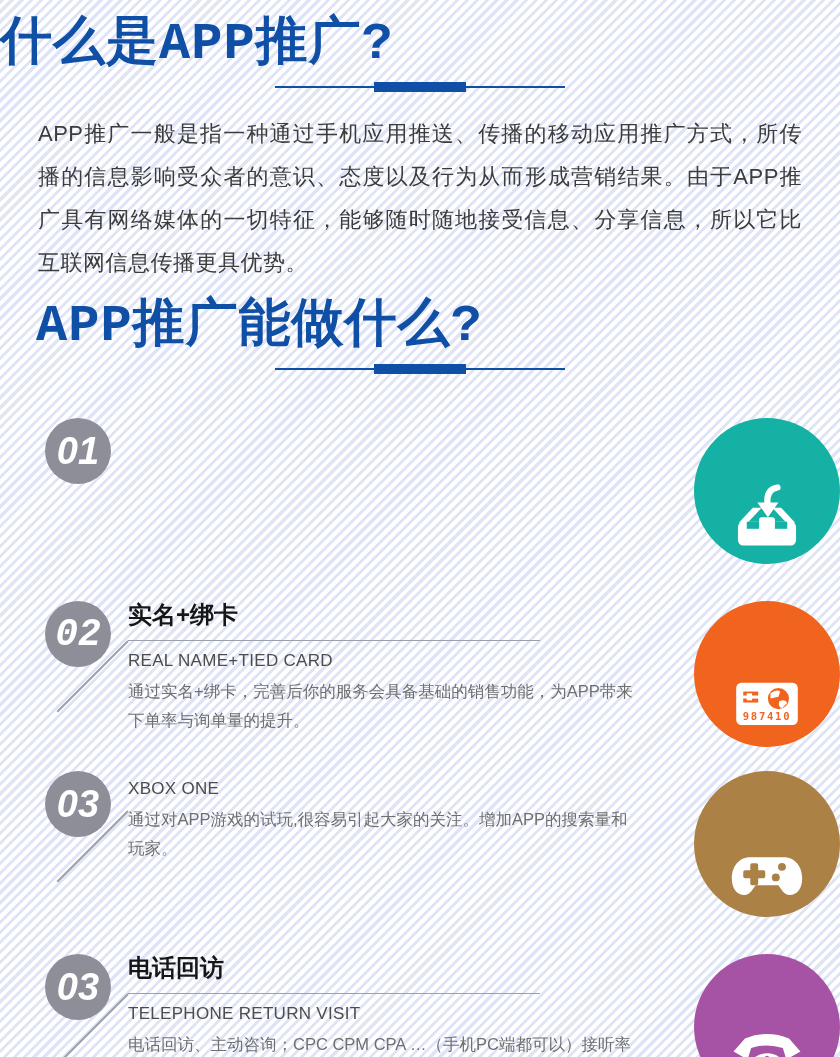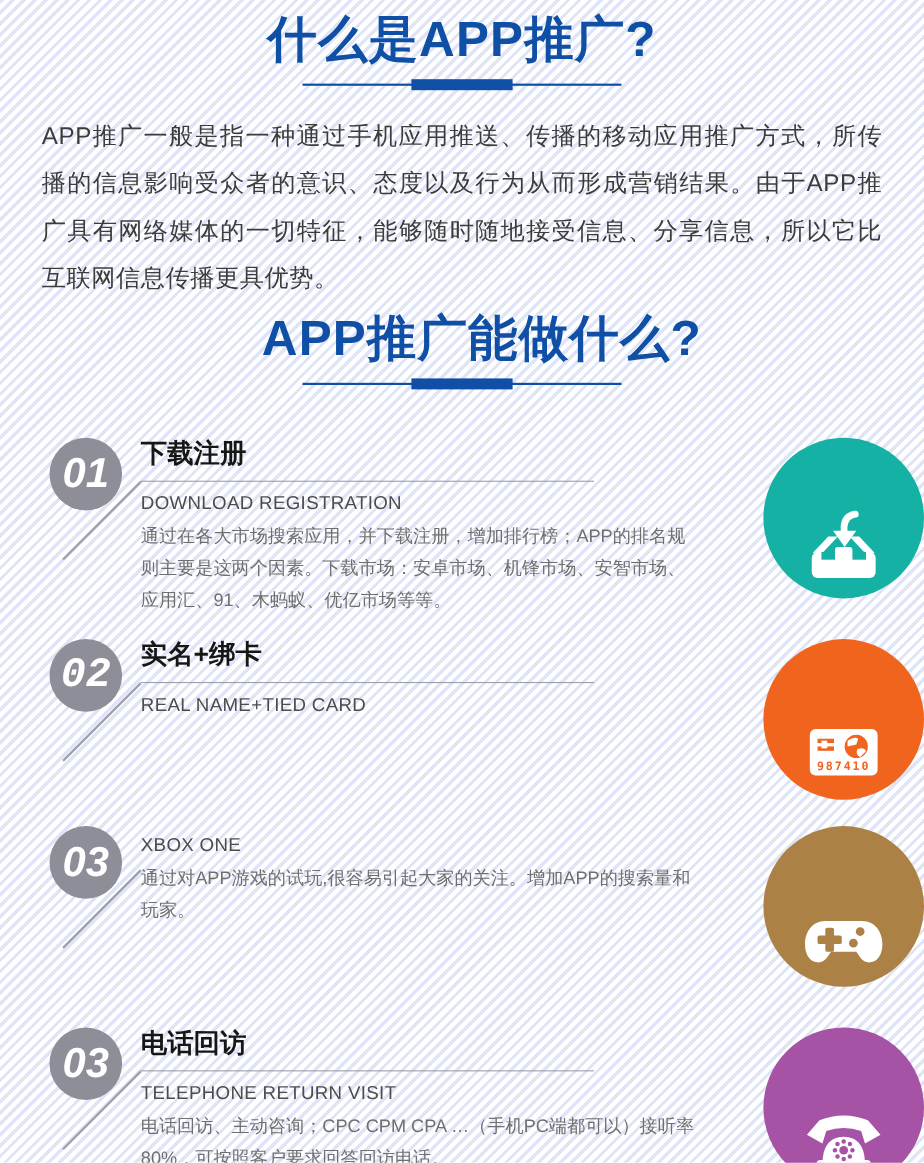--- a/index.html
+++ b/index.html
@@ -5,23 +5,24 @@
   html,body{margin:0;padding:0;}
   .page{
     position:relative;
     width:840px;height:1057px;
     overflow:hidden;
     font-family:"Liberation Sans","DejaVu Sans",sans-serif;
     background:repeating-linear-gradient(135deg,#dfe5f6 0px,#dfe5f6 3px,#ffffff 3px,#ffffff 7px);
   }
   .big-title{
     margin:0;padding-top:6px;
-    text-align:center;
-    font-size:45px;font-weight:bold;letter-spacing:1px;
+    text-align:left;
+    font-size:52px;font-weight:bold;letter-spacing:1px;
     color:#0f4fa6;
+    font-family:Liberation Mono, monospace;
   }
   .title-underline{
     position:relative;
     width:290px;height:10px;
     margin:6px auto 0;
   }
   .title-underline .thin{
     position:absolute;left:0;right:0;top:4px;height:2px;background:#0f4fa6;
   }
   .title-underline .thick{
@@ -104,45 +105,40 @@
   <h1 class="big-title second-title" style="color: rgb(15, 79, 166); padding-left: 36px;">APP推广能做什么?</h1>
   <div class="title-underline">
     <div class="thin" style="background-color: rgb(15, 79, 166);"></div>
     <div class="thick" style="background-color: rgb(15, 79, 166);"></div>
   </div>
 
   <div class="sections">
 
     <div class="section sec-1">
       <div class="badge" style="background-color: rgb(142, 142, 153);">01</div>
-      <div class="content">
-        <div class="diag" style="background-color: rgb(154, 160, 172);"></div>
-        <h2 class="sec-heading">下载注册</h2>
-        <div class="sec-sub">DOWNLOAD REGISTRATION</div>
-        <div class="sec-body">通过在各大市场搜索应用，并下载注册，增加排行榜；APP的排名规则主要是这两个因素。下载市场：安卓市场、机锋市场、安智市场、应用汇、91、木蚂蚁、优亿市场等等。</div>
-      </div>
       <div class="icon-circle" style="background-color: rgb(22, 177, 165); color: rgb(22, 177, 165);">
         <svg viewBox="0 0 100 100">
           <path d="M62 13 Q49 15 50.5 31" fill="none" stroke="#ffffff" stroke-width="7" stroke-linecap="round"></path>
           <polygon points="39,30 63,30 51,47" fill="#ffffff"></polygon>
           <polygon points="18,53 34,36 44,36 28,53" fill="#ffffff"></polygon>
           <polygon points="82,53 66,36 56,36 72,53" fill="#ffffff"></polygon>
           <rect x="17" y="52" width="66" height="27" rx="6" fill="#ffffff"></rect>
           <rect x="27" y="52" width="46" height="8" fill="currentColor"></rect>
           <rect x="41" y="47" width="18" height="18" rx="3" fill="#ffffff"></rect>
         </svg>
       </div>
     </div>
 
     <div class="section sec-2">
       <div class="badge" style="background-color: rgb(142, 142, 153); font-family: Liberation Mono, monospace;">02</div>
       <div class="content">
         <div class="diag" style="background-color: rgb(154, 160, 172);"></div>
         <h2 class="sec-heading">实名+绑卡</h2>
         <div class="sec-sub">REAL NAME+TIED CARD</div>
+        <div class="sec-body">通过实名+绑卡，完善后你的服务会具备基础的销售功能，为APP带来下单率与询单量的提升。</div>
       </div>
       <div class="icon-circle" style="background-color: rgb(240, 100, 30); color: rgb(240, 100, 30);">
         <svg viewBox="0 0 100 100">
           <rect x="15" y="27" width="70" height="48" rx="6" fill="#ffffff"></rect>
           <rect x="23" y="37" width="17" height="4.5" fill="currentColor"></rect>
           <rect x="23" y="45" width="17" height="4.5" fill="currentColor"></rect>
           <rect x="27" y="39" width="6" height="8" fill="#ffffff"></rect>
           <circle cx="63" cy="45" r="13" fill="currentColor"></circle>
           <path d="M54 39 q7 -5 11 -2 l-2 6 l-9 2 z" fill="#ffffff"></path>
           <path d="M64 48 q7 -3 9 2 l-6 6 q-5 -2 -3 -8 z" fill="#ffffff"></path>

